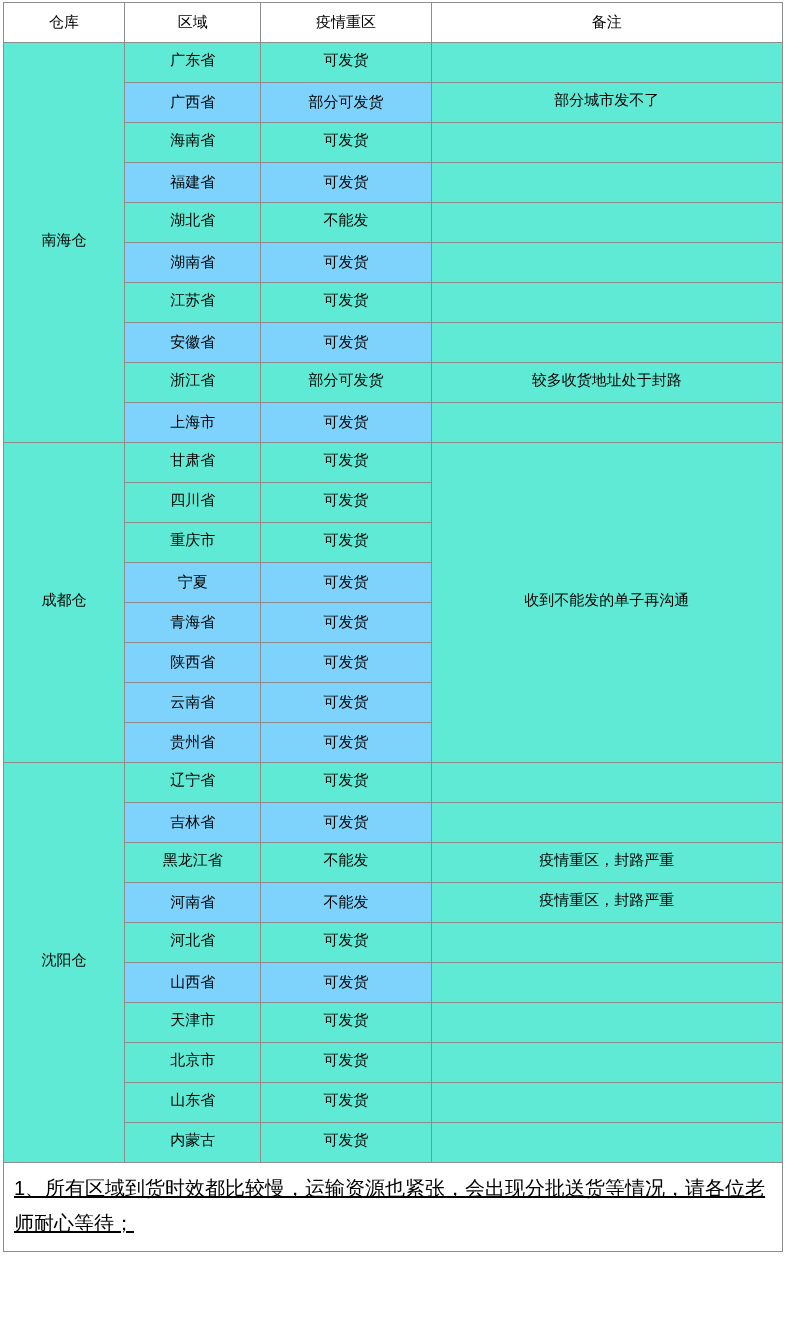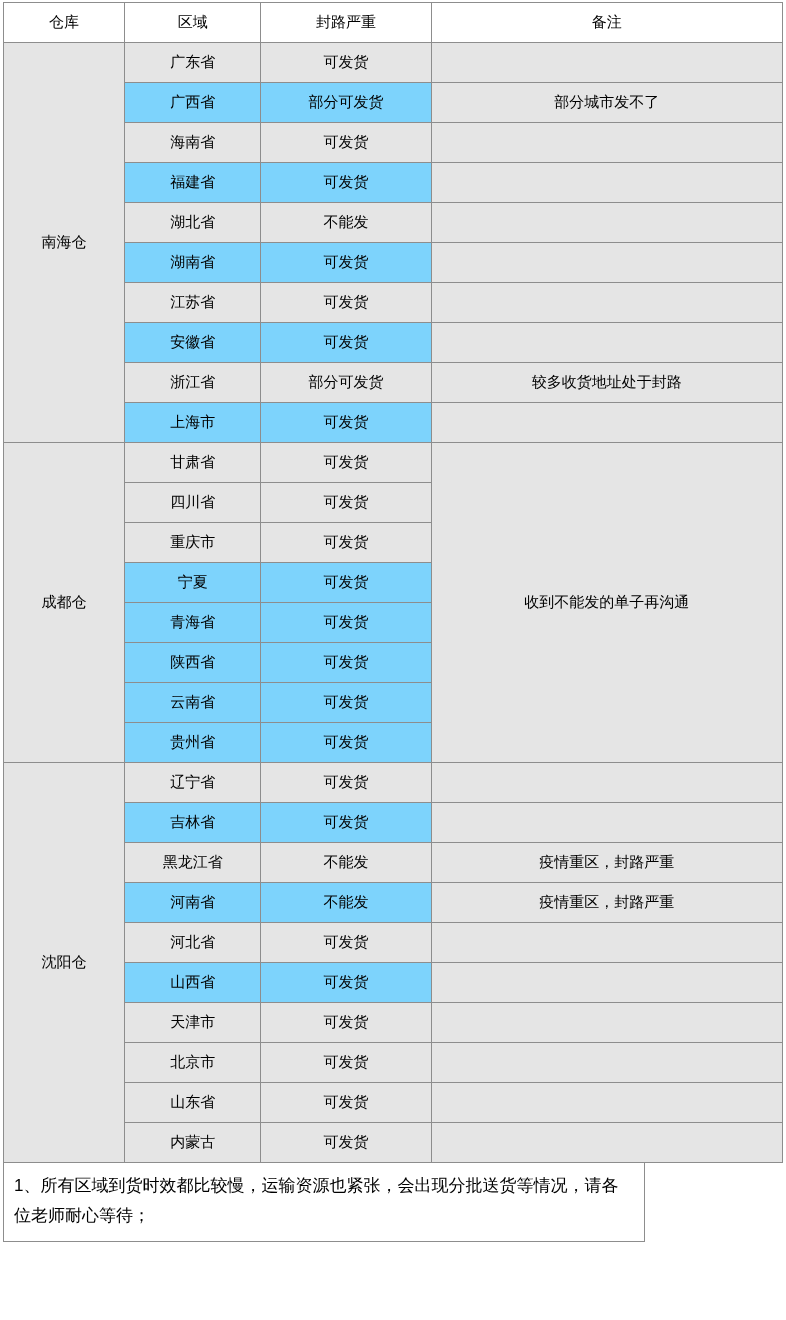--- a/index.html
+++ b/index.html
@@ -36,41 +36,43 @@
   thead td {
     background: #ffffff;
     height: 32px;
     font-size: 15px;
   }
   td.shade {
     background: #7dd3fc;
     font-family: Liberation Serif, serif;
   }
   td.white {
-    background: #e5e5e5;
+    background: #5eead4;
+    font-family: Liberation Mono, monospace;
   }
   td.wh {
     font-size: 15px;
   }
   td.note-cell {
     font-size: 15px;
   }
   .col-wh   { width: 121px; }
   .col-area { width: 136px; }
   .col-ship { width: 170px; }
   .col-note { width: 351px; }
 
   .footnotes {
-    width: 642px;
+    width: 780px;
     box-sizing: border-box;
     border: 1px solid #8d8d8d;
     border-top: none;
     padding: 8px 10px 10px 10px;
-    font-size: 17px;
+    font-size: 20px;
     line-height: 1.75;
+    text-decoration: underline;
   }
   .footnotes p {
     margin: 0;
     text-align: left;
   }
 </style>
 </head>
 <body>
 
 <div id="sheet">
@@ -79,21 +81,21 @@
     <colgroup>
       <col class="col-wh">
         <col class="col-area">
         <col class="col-ship">
         <col class="col-note">
     </colgroup>
     <thead>
       <tr>
         <td>仓库</td>
         <td>区域</td>
-        <td>封路严重</td>
+        <td>疫情重区</td>
         <td>备注</td>
       </tr>
     </thead>
     <tbody id="table-body">
         <tr>
           <td class="wh white" rowspan="10">南海仓</td>
           <td class="white">广东省</td>
           <td class="white">可发货</td>
           <td class="note-cell white"></td>
         </tr>

